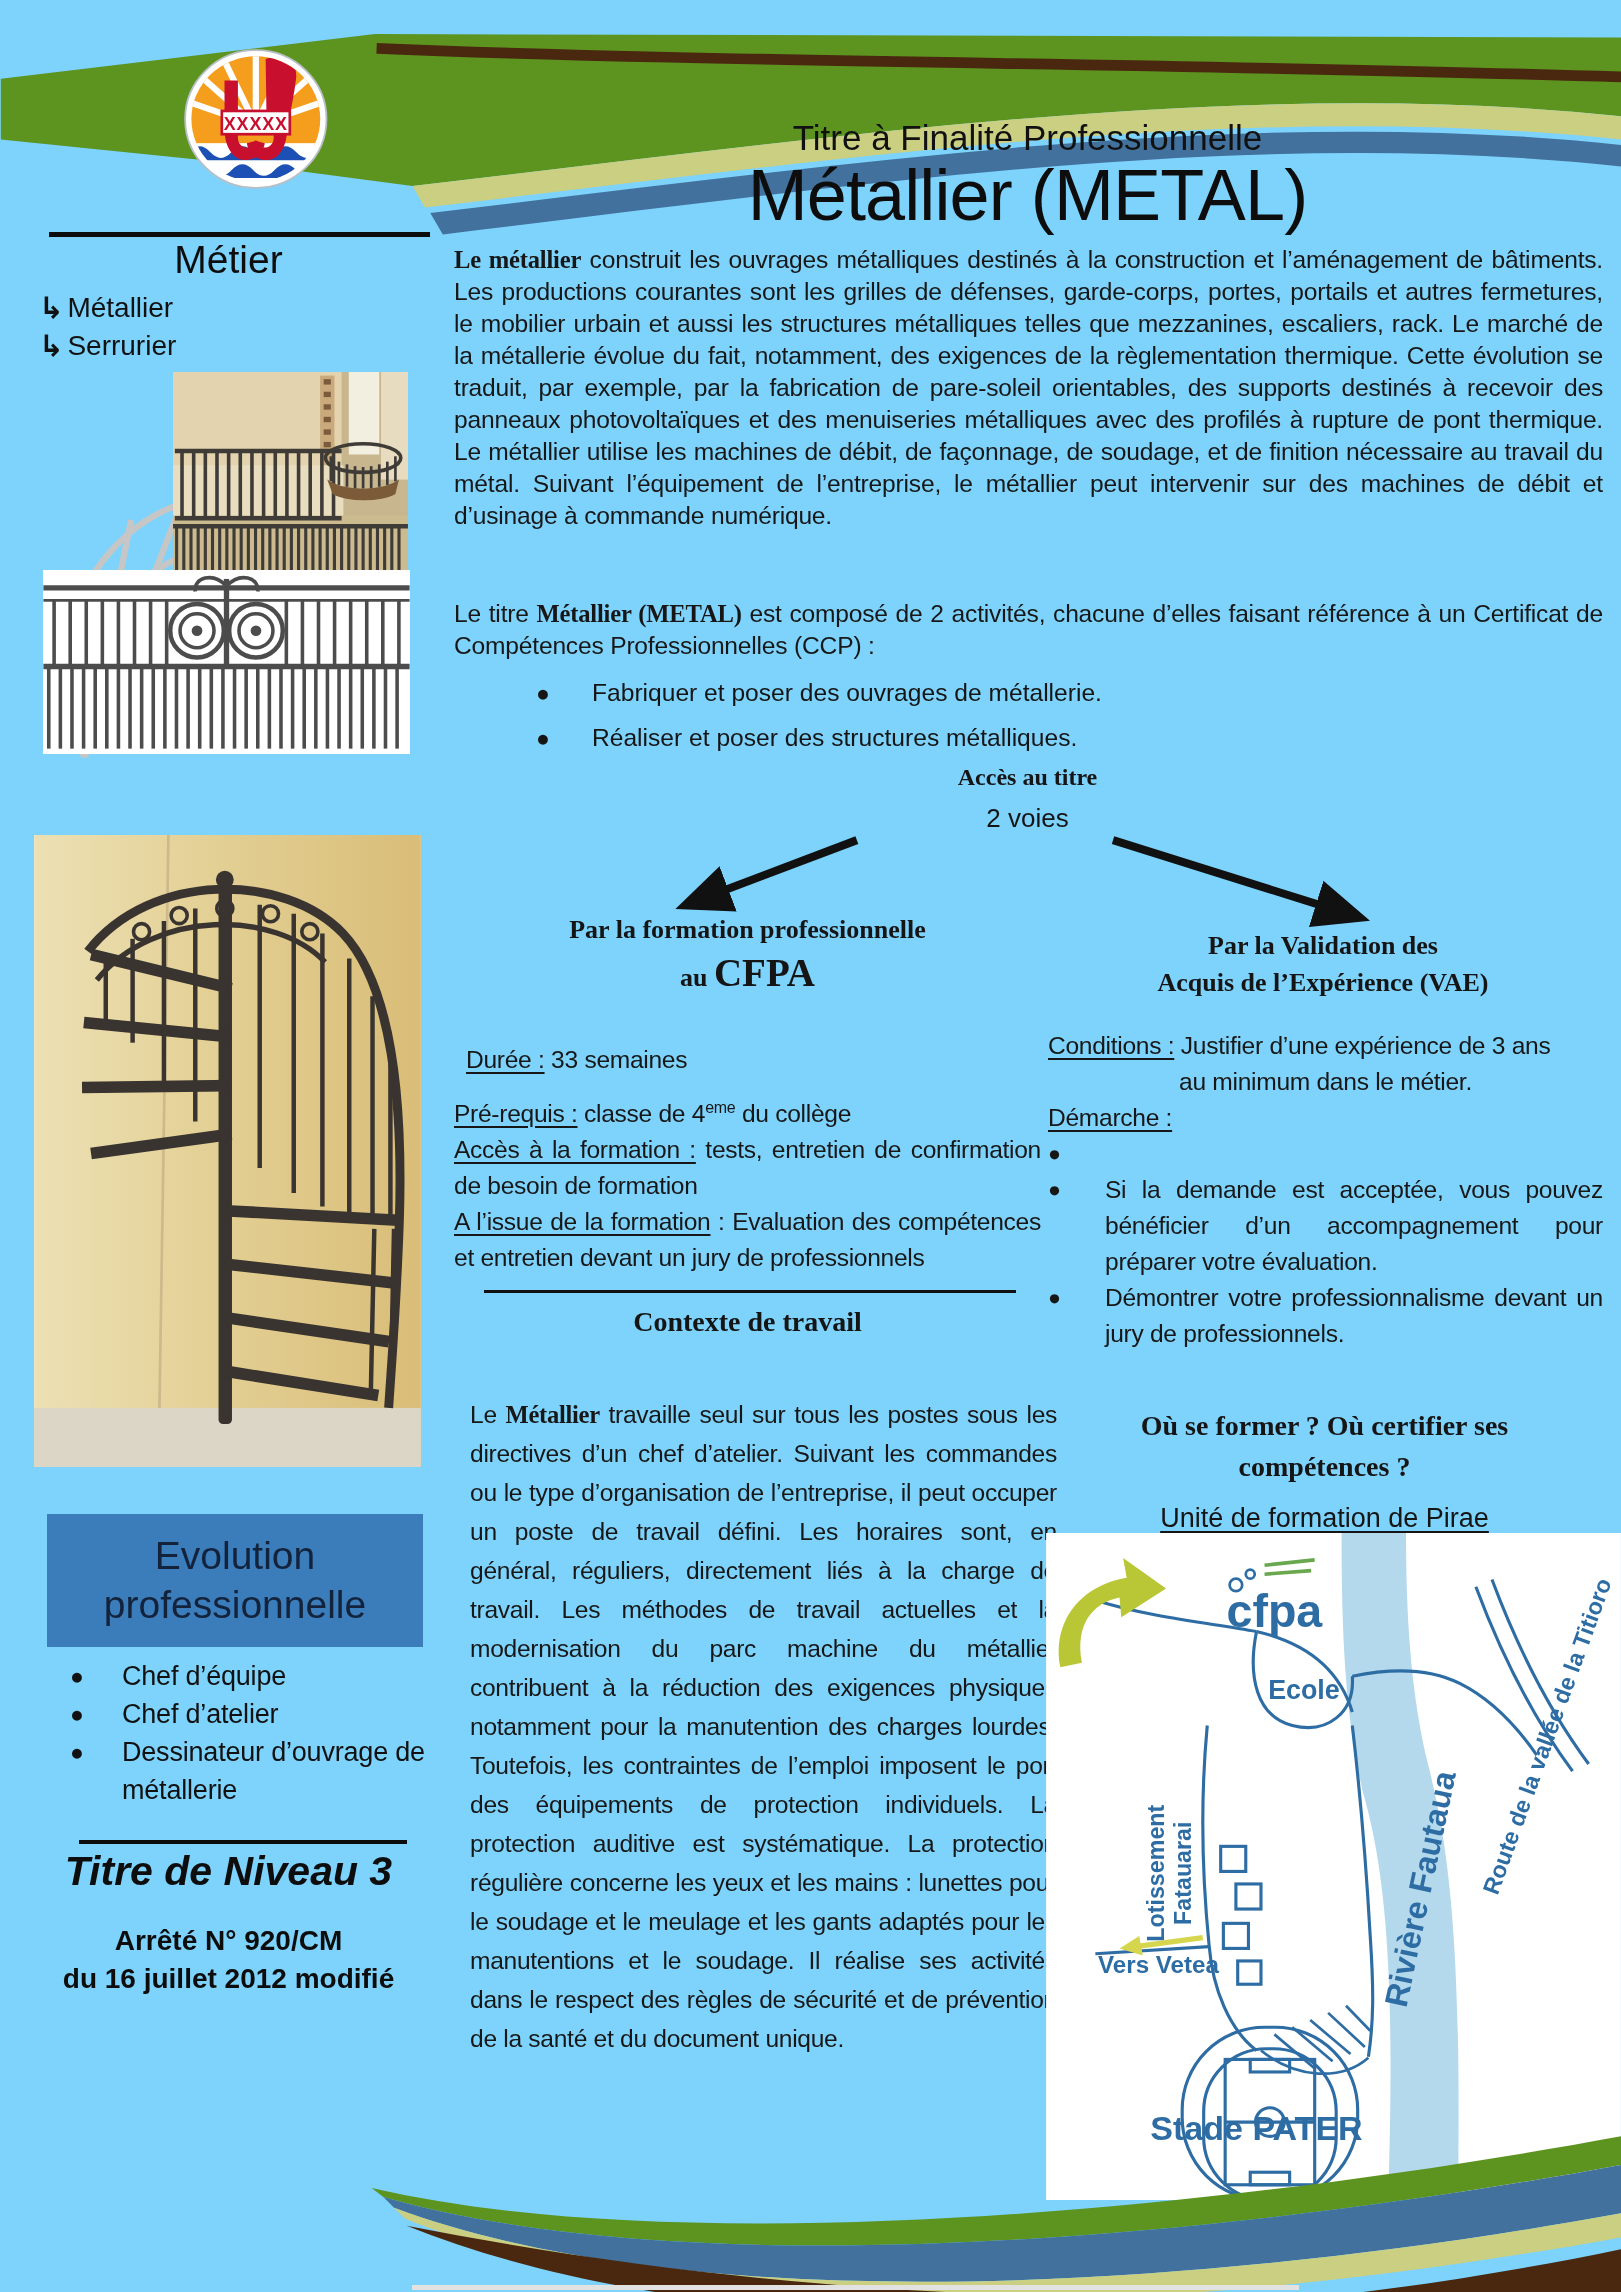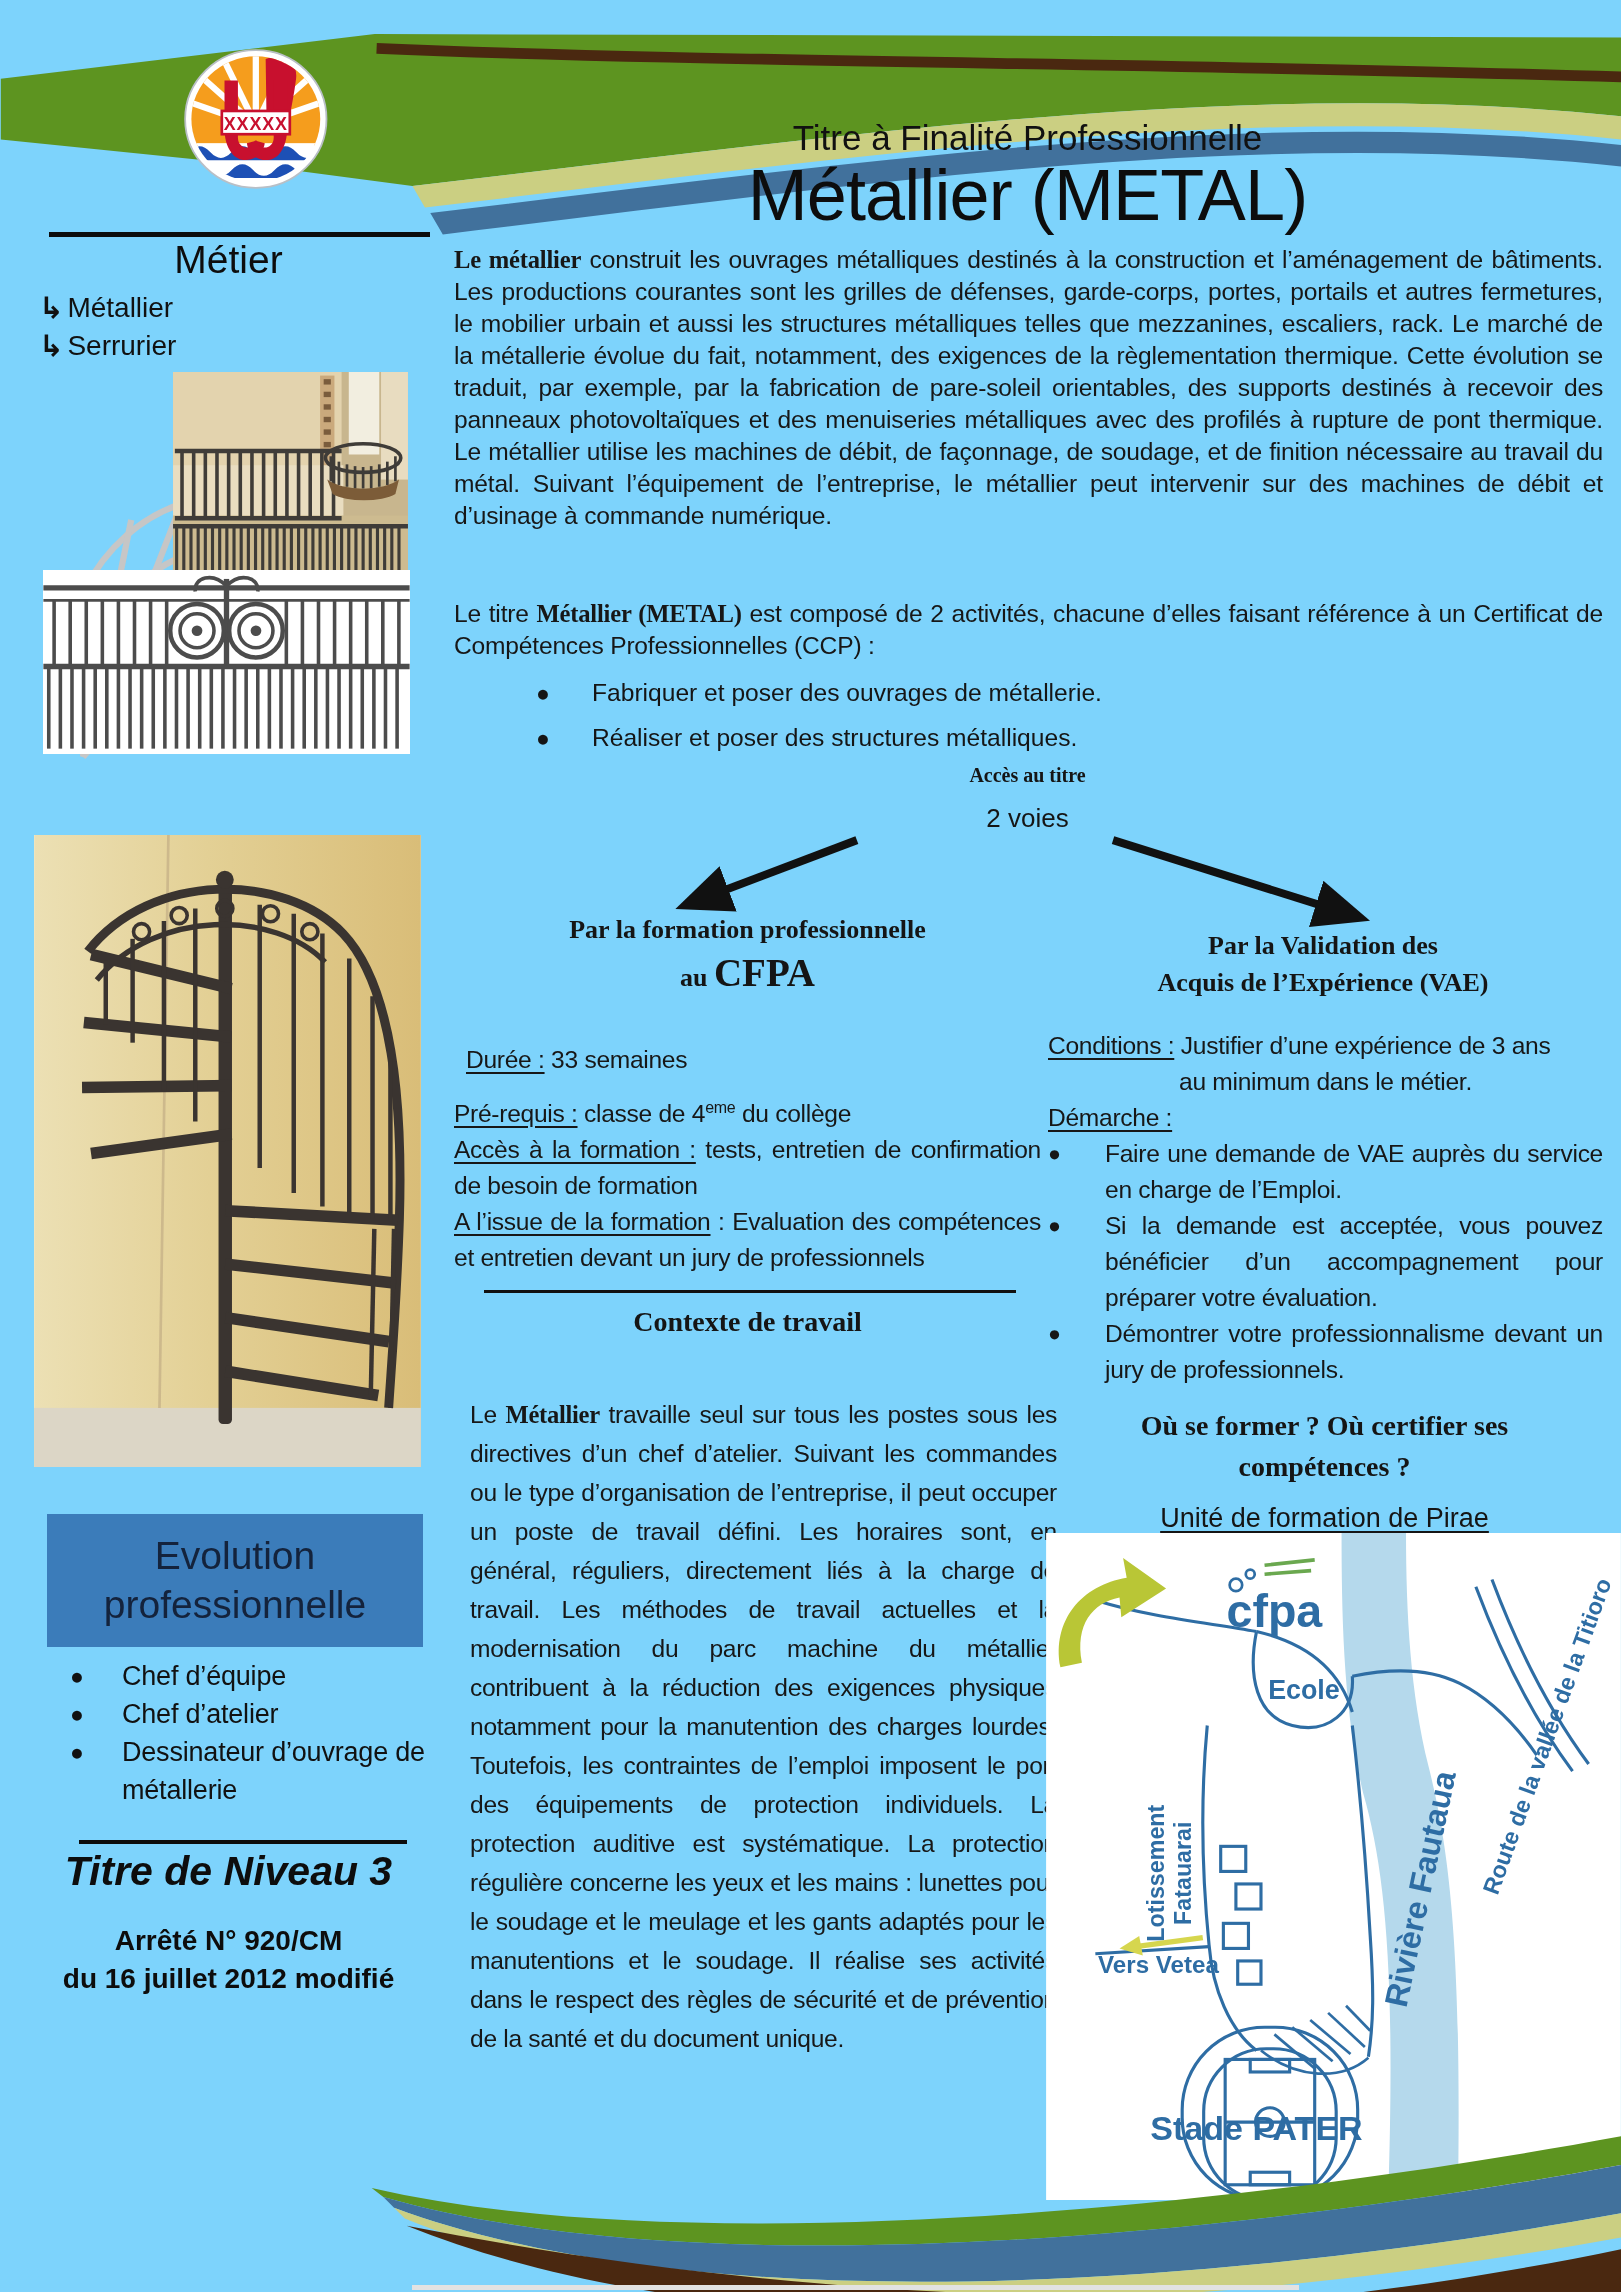--- a/index.html
+++ b/index.html
@@ -22,21 +22,21 @@
   .photo{box-shadow:inset 0 0 19.7px 12.5px #ffffff;background:#fff;}
   .evo-box{left:47px;top:1514px;width:376px;height:133px;background:#3b7cba;
            display:flex;flex-direction:column;justify-content:center;align-items:center;
            font-size:39px;color:#14233c;line-height:1.25;}
   .evo-list{left:70px;top:1657px;width:355px;font-size:27px;letter-spacing:-0.2px;line-height:38px;color:#111;}
   .li-row{display:flex;}
   .li-dot{width:52px;flex:0 0 52px;font-size:23px;}
   .sep{left:79px;top:1840px;width:328px;height:3.6px;background:#0c0c0c;}
   .level{left:27px;top:1848px;width:403px;font-size:41px;font-style:italic;font-weight:bold;color:#0d0d0d;}
   .decree{left:27px;top:1922px;width:403px;font-size:28px;font-weight:bold;line-height:1.35;color:#0d0d0d;}
-  .acces-title{left:452px;top:764px;width:1151px;font-size:20px;}
+  .acces-title{left:452px;top:764px;width:1151px;font-size:24px;}
   .acces-sub{left:452px;top:803px;width:1151px;font-size:26px;}
   .path-h-left{left:452px;top:912px;width:591px;font-size:26px;line-height:1.35;}
   .cfpa-big{font-size:39px;}
   .path-h-right{left:1043px;top:928px;width:560px;font-size:26px;line-height:1.42;}
   .mini-bullets{left:536px;top:677px;width:985px;font-size:24.6px;line-height:32px;}
   .mini-bullets .li-dot{width:56px;flex:0 0 56px;}
   .vae-dot{width:57px;flex:0 0 57px;font-size:21.5px;}
   .ctx-h{left:452px;top:1306px;width:591px;font-size:28px;}
   .hline2{left:484px;top:1290px;width:532px;height:2.7px;background:#111;}
   .former-h{left:1046px;top:1406px;width:557px;font-size:28px;line-height:1.45;}
@@ -406,21 +406,20 @@
   </div>
 
   <div class="abs hline2"></div>
 
   <div class="abs col-text" style="left:1048px;top:1028px;width:555px;">
     <p class="just" style="margin:0;"><span class="u">Conditions :</span><span> Justifier d’une expérience de 3 ans</span></p>
     <p class="center" style="margin:0;">au minimum dans le métier.</p>
     <p style="margin:0;"><span class="u">Démarche :</span></p>
     <div class="li-row just">
       <span class="li-dot vae-dot">●</span>
-      <span>Faire une demande de VAE auprès du service en charge de l’Emploi.</span>
     </div>
     <div class="li-row just">
       <span class="li-dot vae-dot">●</span>
       <span>Si la demande est acceptée, vous pouvez bénéficier d’un accompagnement pour préparer votre évaluation.</span>
     </div>
     <div class="li-row just">
       <span class="li-dot vae-dot">●</span>
       <span>Démontrer votre professionnalisme devant un jury de professionnels.</span>
     </div>
   </div>

